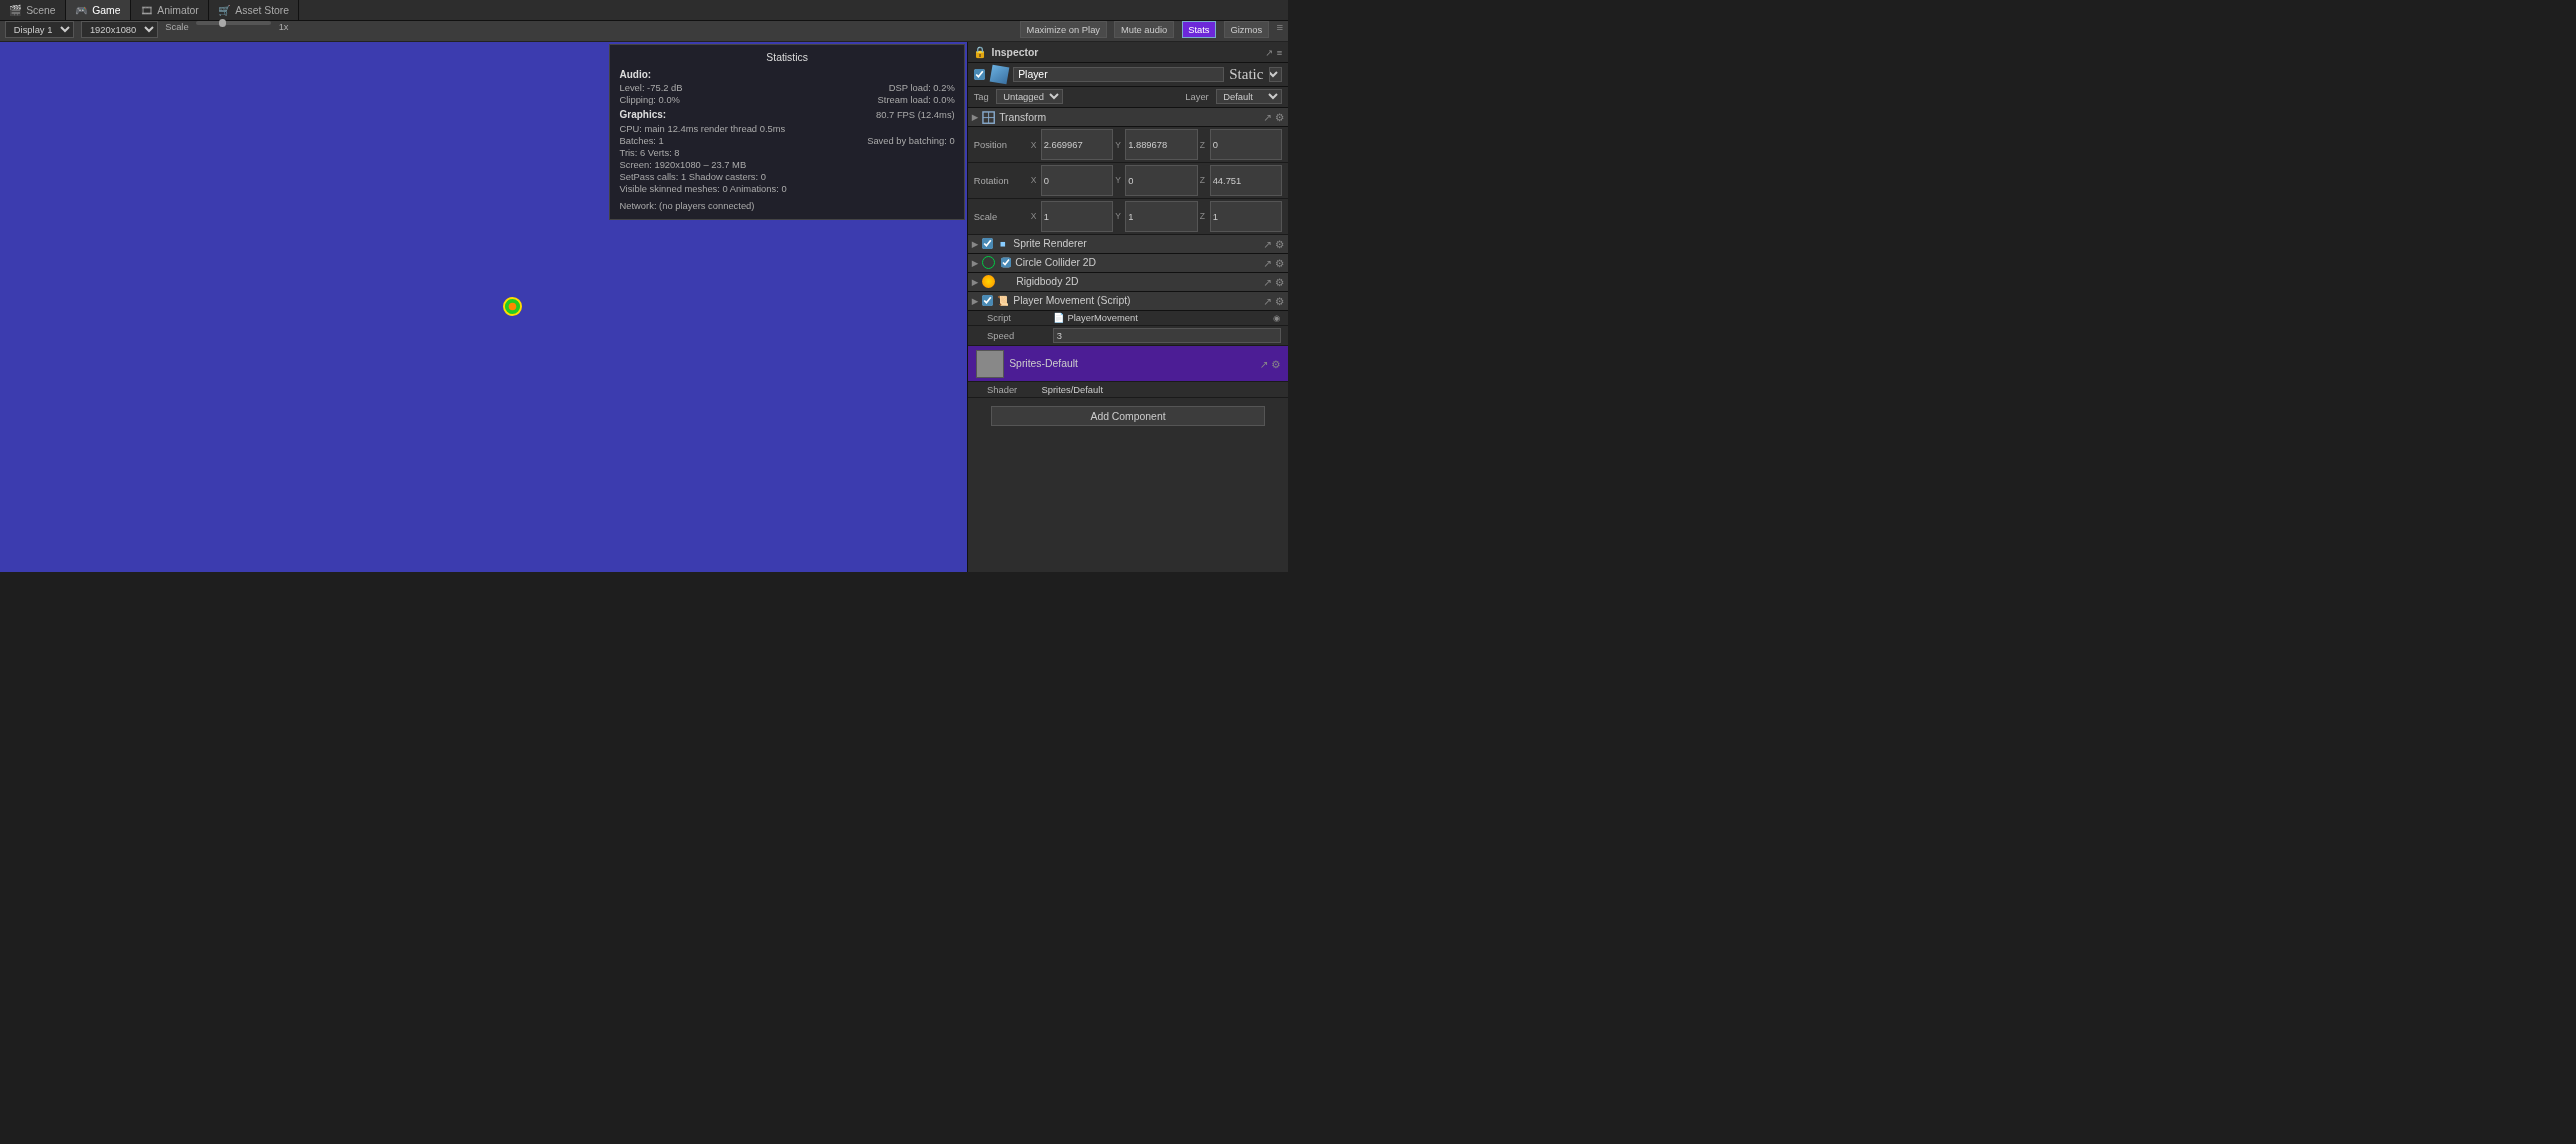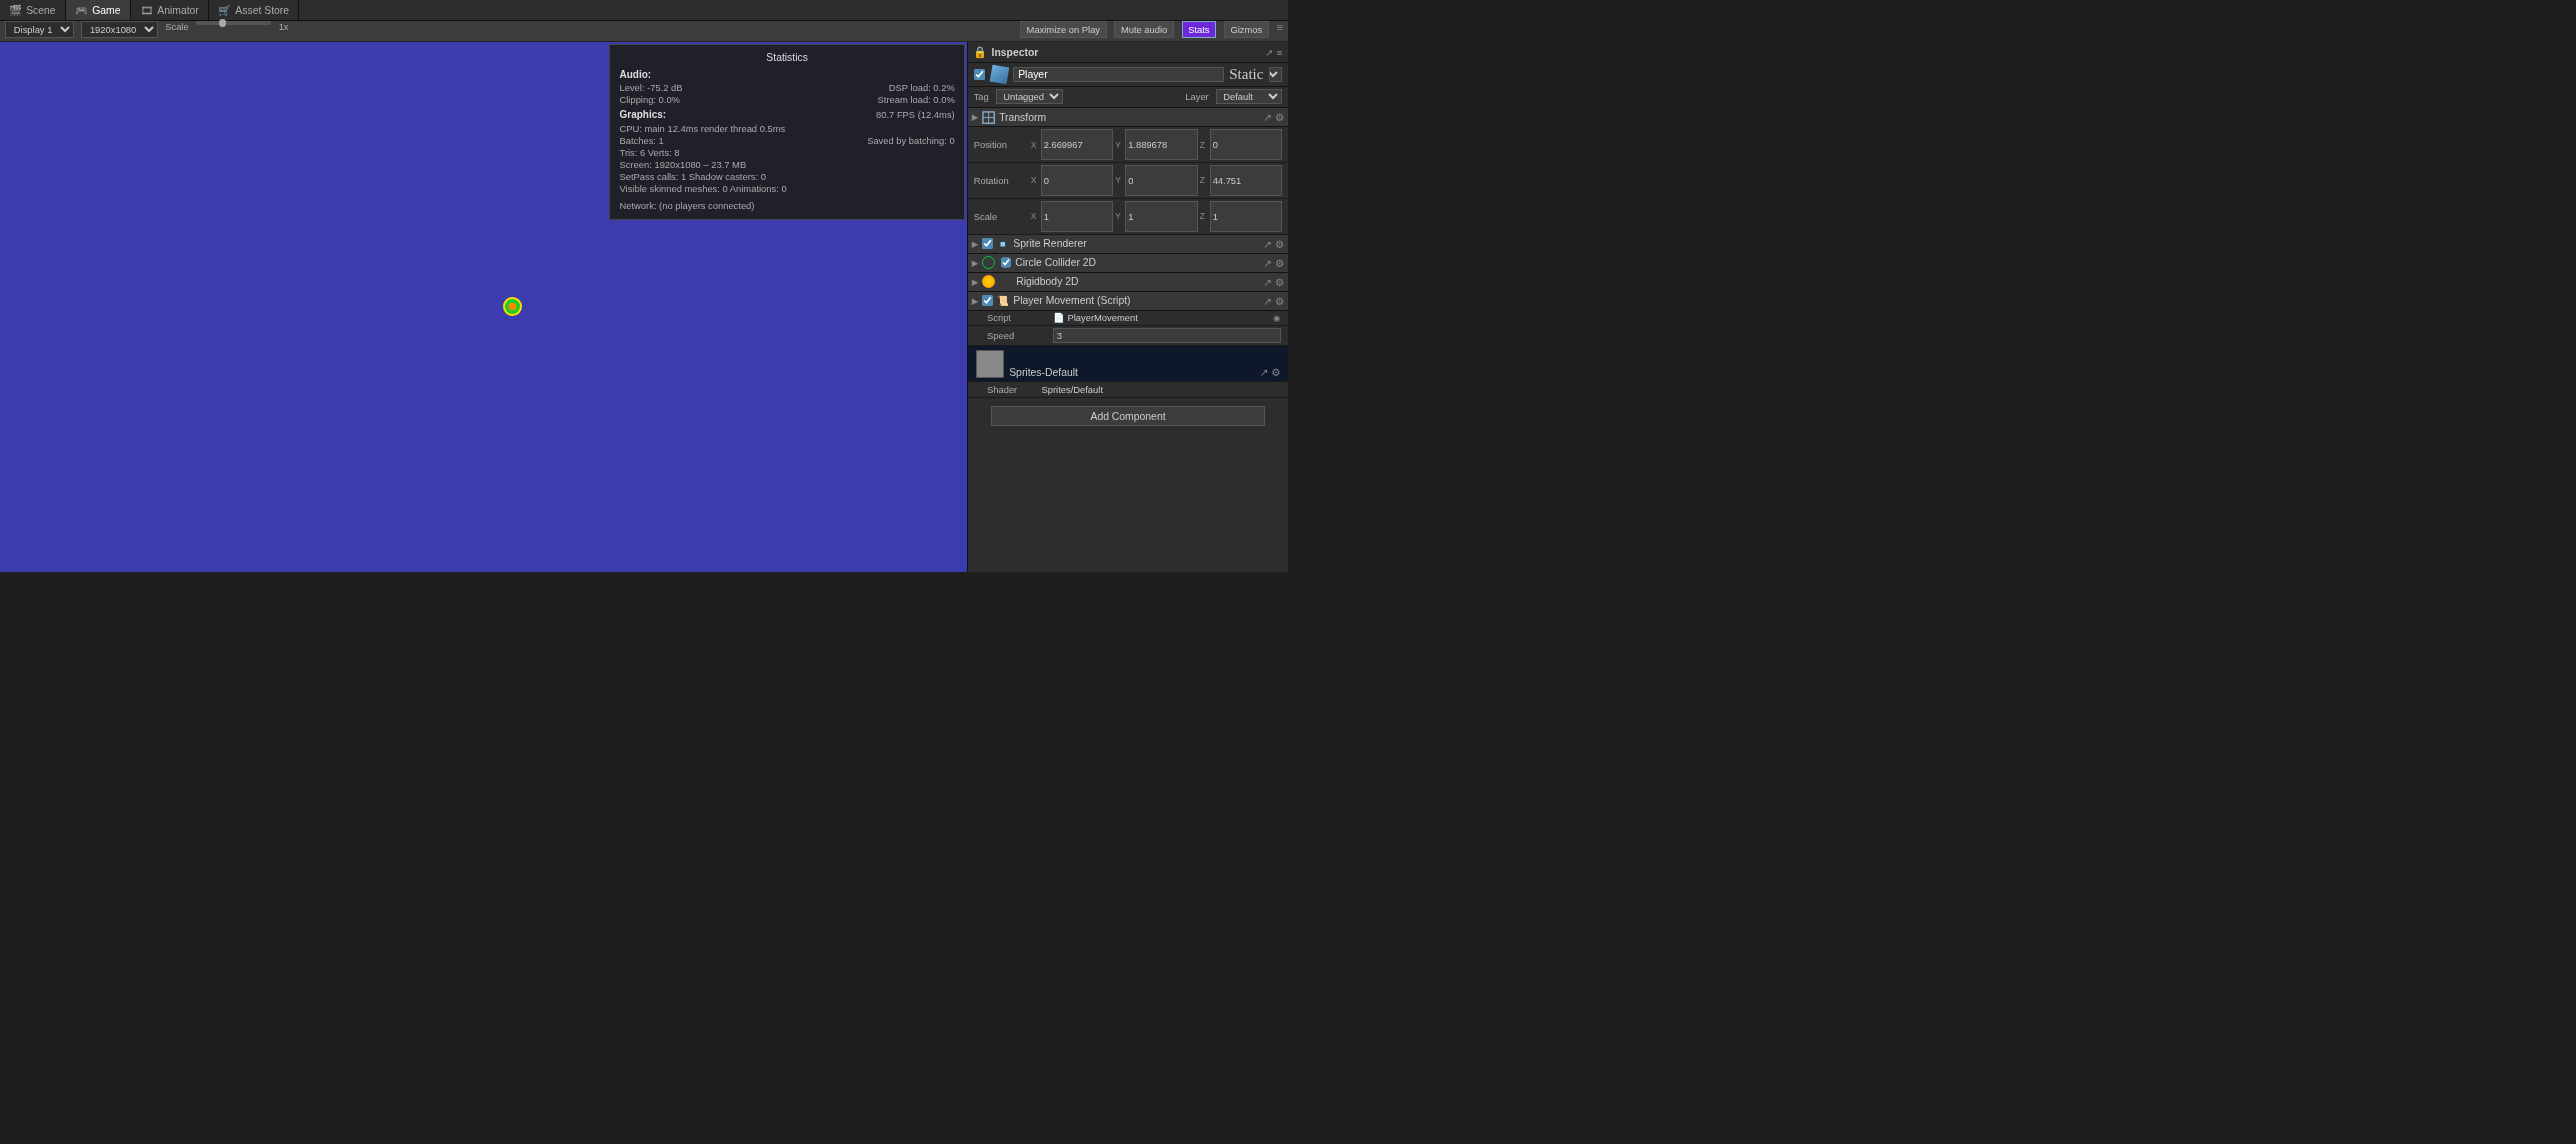--- a/index.html
+++ b/index.html
@@ -369,23 +369,23 @@
       color: #ccc;
     }
     .script-icon {
       color: #6af;
       font-size: 9.4px;
     }
 
     
     .material-row {
       display: flex;
-      align-items: flex-end;
+      align-items: center;
       padding: 3.8px 7.5px;
-      background: #0f172a;
+      background: #4c1d95;
       border-bottom: 0.9px solid #1a1a1a;
       gap: 5.7px;
       font-size: 9.4px;
     }
     .material-preview {
       width: 28px;
       height: 28px;
       background: #888;
       border: 0.9px solid #555;
     }

